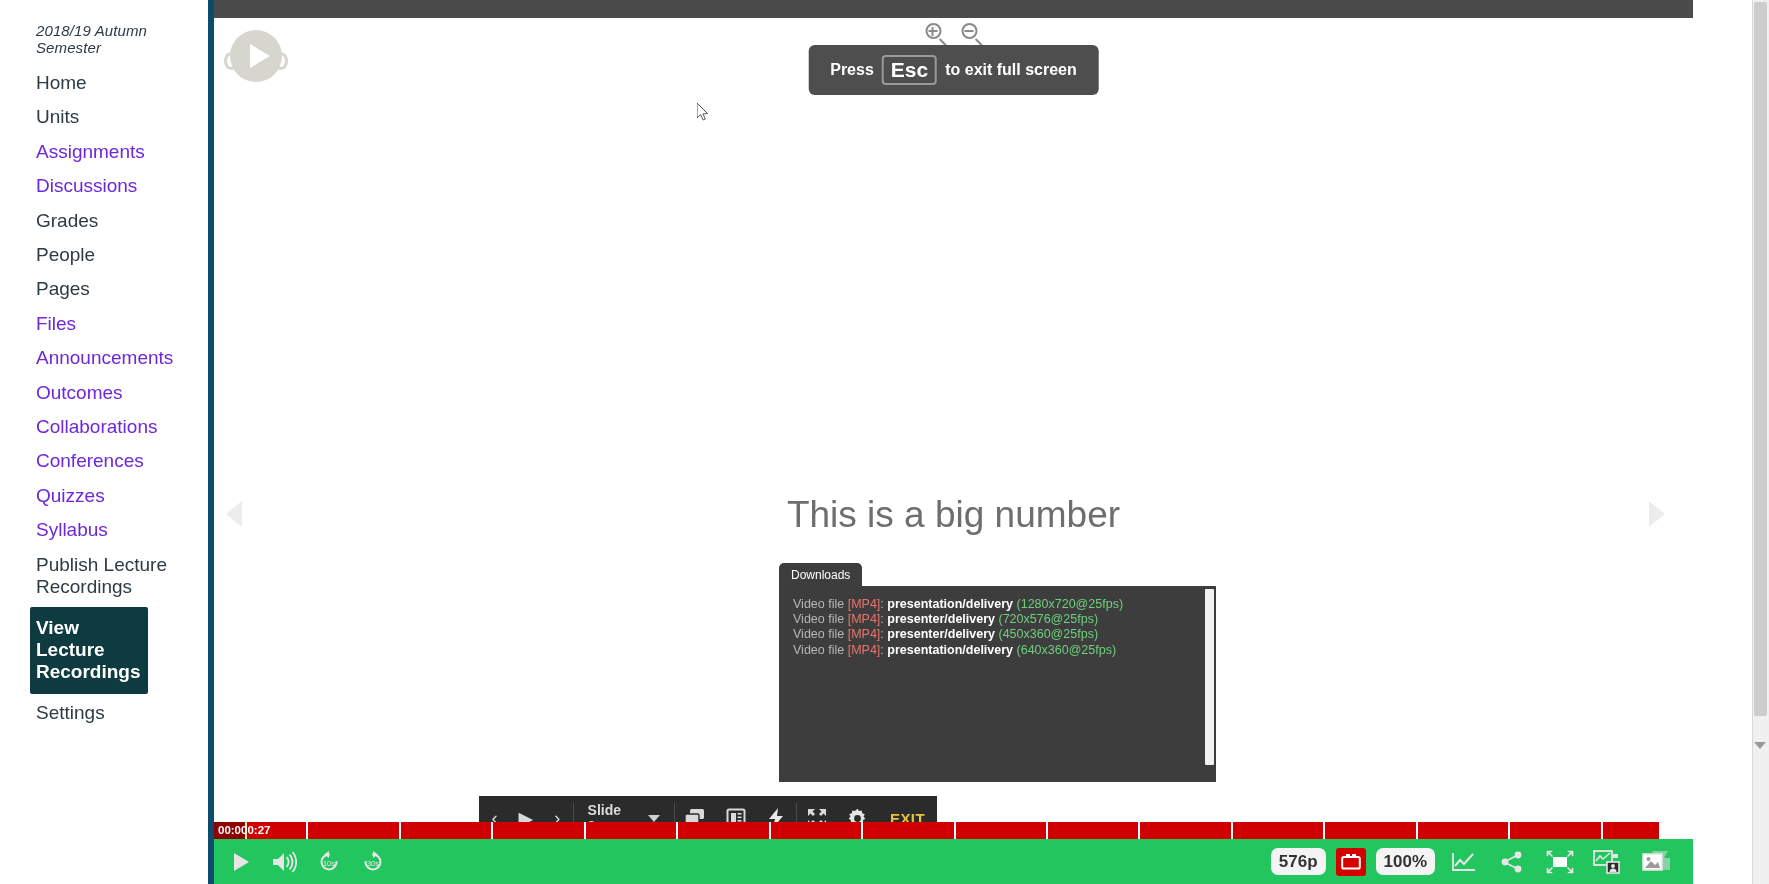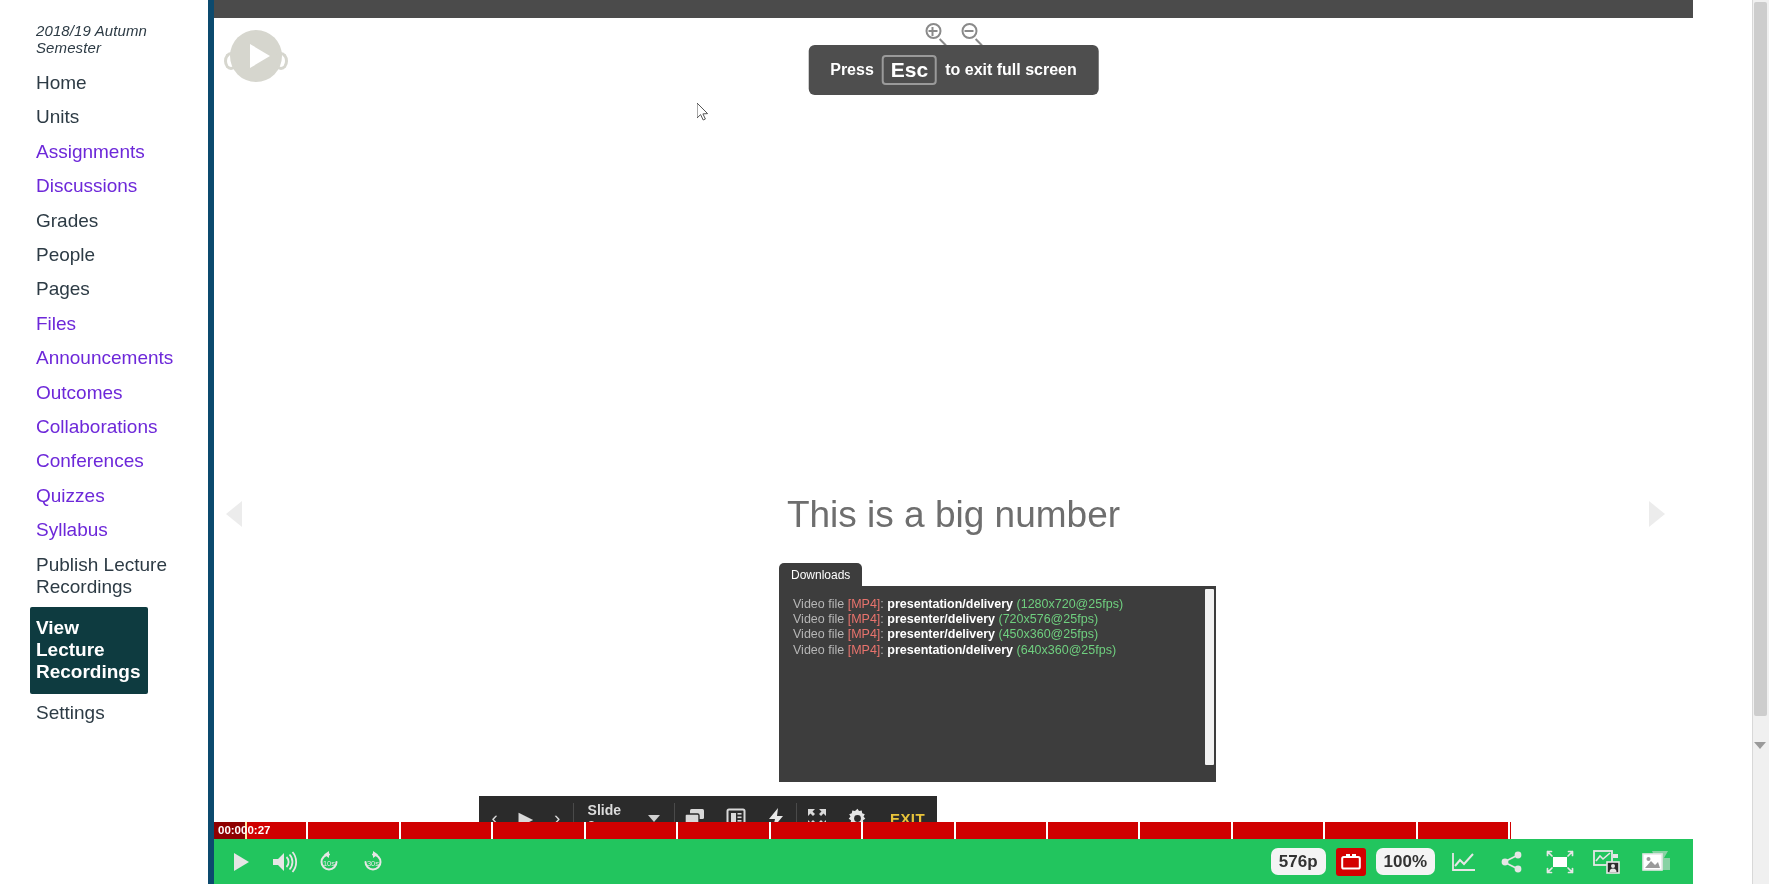--- a/index.html
+++ b/index.html
@@ -318,21 +318,21 @@
     font-weight: bold;
     color: #e8c33a;
     letter-spacing: .4px;
     cursor: pointer;
   }
 
   
   #timeline {
     position: absolute;
     left: 0; top: 822px;
-    width: 1297px;
+    width: 1445px;
     height: 17px;
     background: #d00000;
     z-index: 9;
   }
   .tl-mark {
     position: absolute;
     top: 0;
     width: 2px; height: 17px;
     background: #ffffff;
   }

